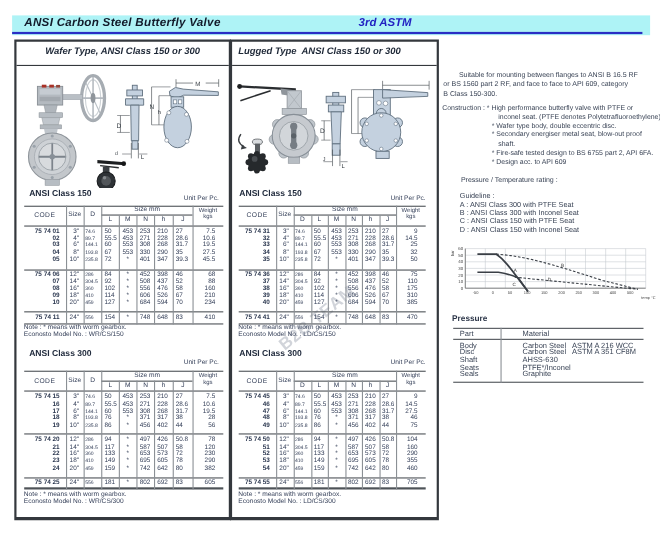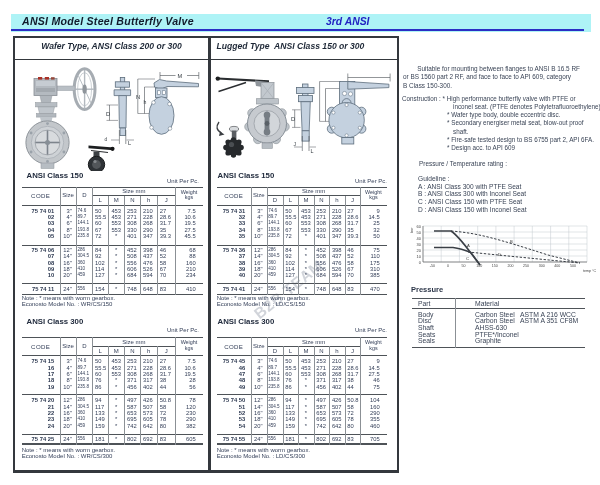--- a/index.html
+++ b/index.html
@@ -6,27 +6,27 @@
 body{position:relative;overflow:hidden;}
 .abs{position:absolute;}
 .tbl-line{position:absolute;background:#4e5358;}
 .tbl-vline{position:absolute;background:#8b9095;width:1px;}
 .tc{color:#36415a;}
 .code{font-weight:bold;color:#2c3850;}
 </style></head><body>
 
 <div class="abs" style="left:11px;top:14px;width:580px;height:18px;background:#aef3f6;"></div>
 <div class="abs" style="left:11px;top:29px;width:573px;height:2px;background:#2a2ec4;"></div>
-<div class="abs" style="left:22px;top:14.5px;width:560px;height:13px;font-size:10.6px;font-weight:bold;font-style:italic;color:#121a2a;letter-spacing:0.25px;line-height:13.5px;">ANSI Model Steel Butterfly Valve</div>
-<div class="abs" style="left:326px;top:14.5px;font-size:10.4px;font-weight:bold;font-style:italic;color:#2222c2;line-height:13.5px;">3rd ANSI</div>
+<div class="abs" style="left:22px;top:14.5px;width:560px;height:13px;font-size:10.6px;font-weight:bold;font-style:italic;color:#121a2a;letter-spacing:0.25px;line-height:13.5px;">ANSI Carbon Steel Butterfly Valve</div>
+<div class="abs" style="left:326px;top:14.5px;font-size:10.4px;font-weight:bold;font-style:italic;color:#2222c2;line-height:13.5px;">3rd ASTM</div>
 <div class="abs" style="left:13px;top:36px;width:197px;height:437px;border:2px solid #34383d;border-bottom-width:3px;"></div>
 <div class="abs" style="left:209px;top:36px;width:190px;height:437px;border:2px solid #34383d;border-bottom-width:3px;"></div>
 <div class="abs" style="left:15px;top:58.5px;width:193px;height:1.6px;background:#34383d;"></div>
 <div class="abs" style="left:211px;top:58.5px;width:186px;height:1.6px;background:#34383d;"></div>
-<div class="abs" style="left:15px;top:41px;width:193px;text-align:center;font-size:8.6px;font-weight:bold;font-style:italic;color:#1d2736;">Wafer Type, ANSI Class 200 or 300</div>
+<div class="abs" style="left:15px;top:41px;width:193px;text-align:center;font-size:8.6px;font-weight:bold;font-style:italic;color:#1d2736;">Wafer Type, ANSI Class 150 or 300</div>
 <div class="abs" style="left:216.5px;top:41px;width:186px;font-size:8.6px;font-weight:bold;font-style:italic;color:#1d2736;">Lugged Type&nbsp; ANSI Class 150 or 300</div>
 <div class="abs" style="left:245px;top:277px;width:96px;height:16px;transform:rotate(-39deg);font-size:15.5px;font-weight:bold;color:rgba(112,120,140,0.32);letter-spacing:0.5px;">B2B TEAM</div>
 <div class="abs" style="left:26.5px;top:170.5px;font-size:7.8px;font-weight:bold;color:#222c3e;">ANSI Class 150</div>
 <div class="abs" style="left:159px;top:178px;width:40px;font-size:6px;color:#36415a;text-align:right;">Unit Per Pc.</div>
 <div class="abs" style="left:21.7px;top:295px;font-size:6px;color:#36415a;line-height:6.4px;">Note : * means with worm gearbox.<br>Econosto Model No. : WR/CS/150</div>
 <div class="abs" style="left:26.5px;top:317.3px;font-size:7.8px;font-weight:bold;color:#222c3e;">ANSI Class 300</div>
 <div class="abs" style="left:159px;top:327.4px;width:40px;font-size:6px;color:#36415a;text-align:right;">Unit Per Pc.</div>
 <div class="abs" style="left:21.7px;top:446.5px;font-size:6px;color:#36415a;line-height:6.4px;">Note : * means with worm gearbox.<br>Econosto Model No. : WR/CS/300</div>
 <div class="abs" style="left:217.5px;top:170.5px;font-size:7.8px;font-weight:bold;color:#222c3e;">ANSI Class 150</div>
 <div class="abs" style="left:347px;top:178px;width:40px;font-size:6px;color:#36415a;text-align:right;">Unit Per Pc.</div>

